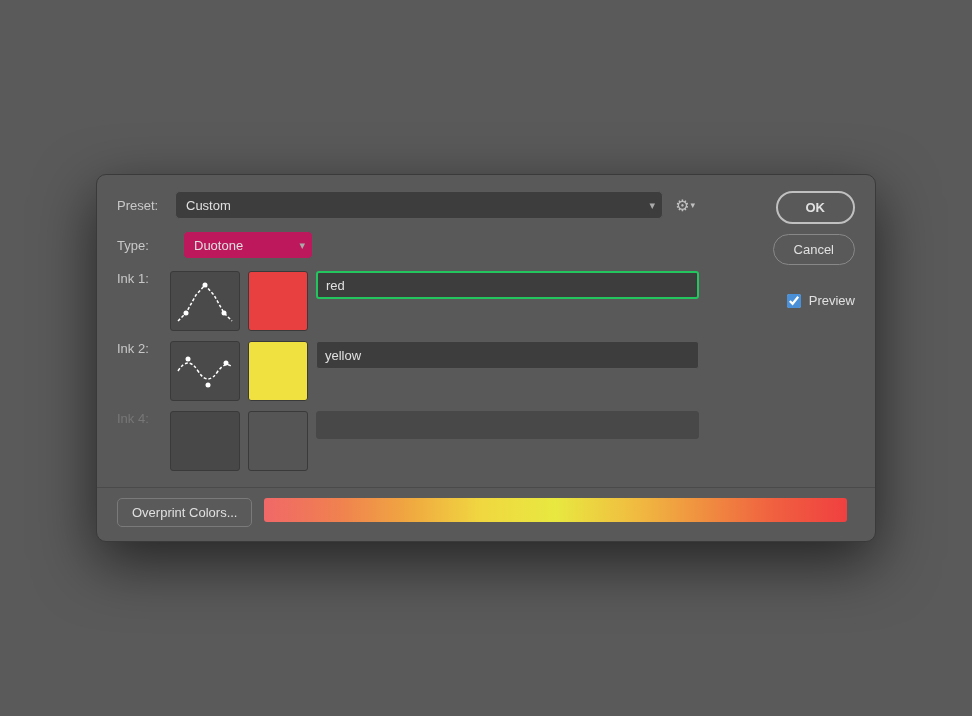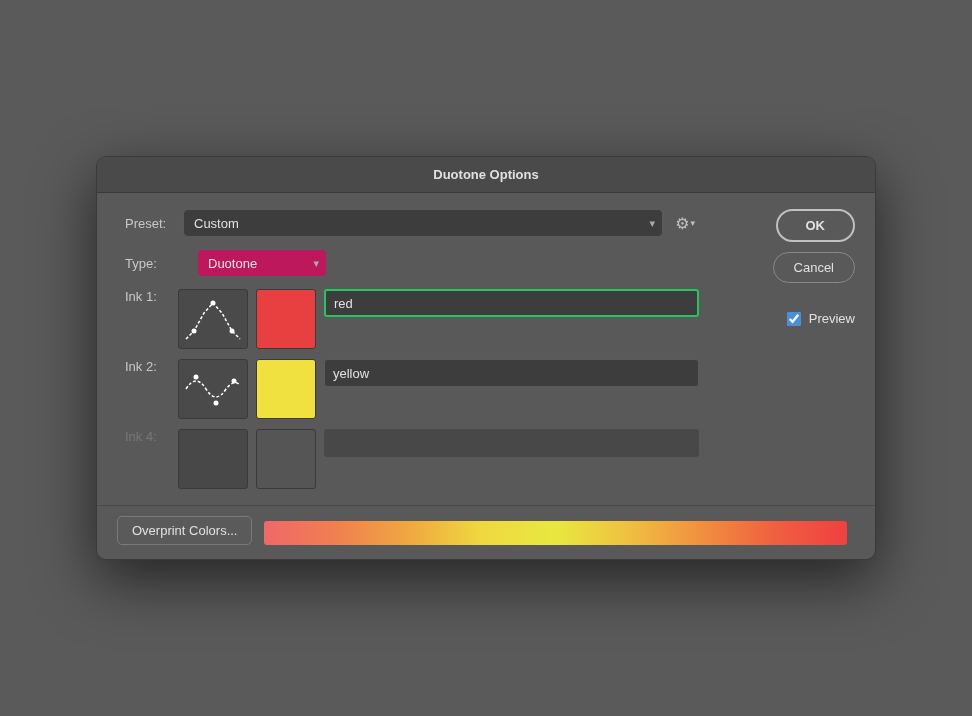--- a/index.html
+++ b/index.html
@@ -31,21 +31,21 @@
       border-bottom: 1px solid #3a3a3a;
     }
 
     .title-bar h1 {
       font-size: 13px;
       font-weight: 600;
       color: #e0e0e0;
     }
 
     .dialog-body {
-      padding: 16px 20px 16px 28px;
+      padding: 16px 20px 16px 20px;
       display: grid;
       grid-template-columns: 1fr 140px;
       gap: 0 16px;
     }
 
     .left-col {
       display: flex;
       flex-direction: column;
       gap: 12px;
     }
@@ -108,21 +108,21 @@
       padding: 2px 4px;
       display: flex;
       align-items: center;
       gap: 1px;
     }
 
     
     .type-row {
       display: flex;
       align-items: center;
-      gap: 22px;
+      gap: 16px;
     }
 
     .type-row label {
       color: #c8c8c8;
       font-size: 13px;
       min-width: 50px;
     }
 
     .type-select-wrap {
       position: relative;
@@ -220,21 +220,21 @@
 
     .ink-name-input.disabled {
       background: #484848;
       border-color: #484848;
       color: #666;
     }
 
     
     .bottom-bar {
       display: flex;
-      align-items: flex-end;
+      align-items: flex-start;
       padding: 10px 28px 14px 20px;
       gap: 12px;
       border-top: 1px solid #4a4a4a;
     }
 
     .overprint-btn {
       background: #5a5a5a;
       border: 1px solid #7a7a7a;
       border-radius: 5px;
       color: #e0e0e0;
@@ -292,23 +292,20 @@
     .preview-label {
       color: #e0e0e0;
       font-size: 13px;
     }
   </style>
 </head>
 <body>
 
 <div class="dialog">
 
-  <div class="title-bar">
-    <h1>Duotone Options</h1>
-  </div>
 
   <div class="dialog-body">
 
     <div class="left-col">
 
       <div class="preset-row">
         <label>Preset:</label>
         <div class="preset-select-wrap">
           <select class="preset-select">
             <option>Custom</option>

